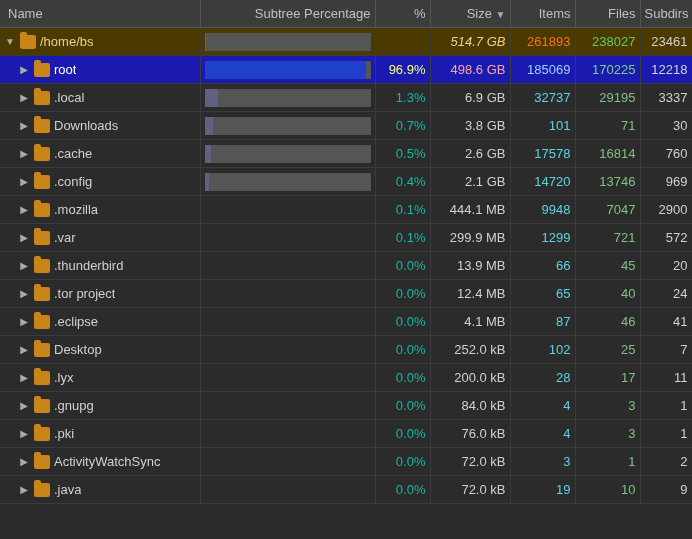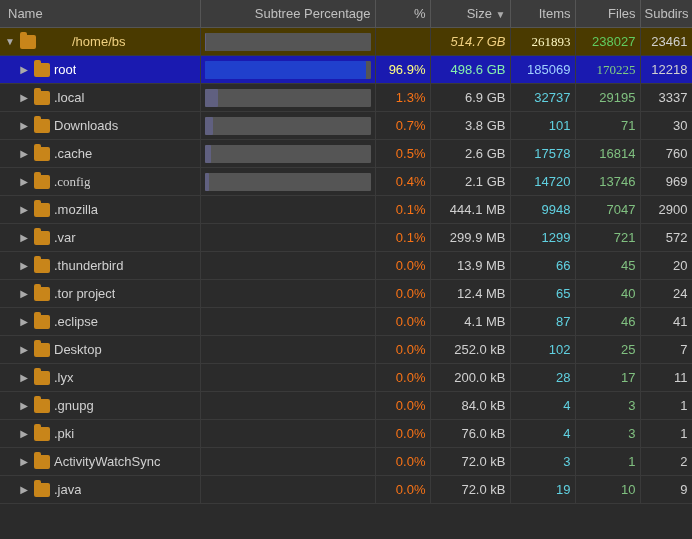--- a/index.html
+++ b/index.html
@@ -65,21 +65,21 @@
       text-overflow: ellipsis;
       border-right: 1px solid #3a3a3a;
       height: 28px;
       vertical-align: middle;
     }
     td.name-col {
       text-align: left;
       padding-left: 4px;
     }
     td.pct-col {
-      color: #f97316;
+      color: #14b8a6;
     }
     td.size-col {
       color: #d0d0d0;
     }
     td.items-col {
       color: #60d0e0;
     }
     td.files-col {
       color: #80c080;
       margin-top: 40px;
@@ -168,51 +168,51 @@
         <th>Files</th>
         <th>Subdirs</th>
       </tr>
     </thead>
     <tbody id="table-body">
     <tr style="background: rgb(74, 58, 0); color: rgb(240, 208, 128);">
           <td class="name-col">
             <div class="name-inner" style="padding-left: 0px;">
               <span class="expand-arrow">▼</span>
               <span class="folder-icon"></span>
-              <span style="overflow: hidden; text-overflow: ellipsis; white-space: nowrap; margin-left: 32px;">/home/bs</span>
+              <span style="overflow: hidden; text-overflow: ellipsis; white-space: nowrap;">/home/bs</span>
             </div>
           </td>
           <td style="padding: 4px;">
             <div class="bar-container">
               <div class="bar-fill" style="width: 1%; background: rgb(96, 96, 128);"></div>
             </div>
           </td>
           <td class="pct-col"></td>
           <td class="size-col" style="color: rgb(240, 208, 128); font-style: italic;">514.7 GB</td>
-          <td class="items-col" style="color: #fef9c3; font-family: Liberation Serif, serif;">261893</td>
+          <td class="items-col" style="color: #f97316;">261893</td>
           <td class="files-col" style="color: rgb(96, 204, 96);">238027</td>
           <td class="subdirs-col">23461</td>
         </tr>
         <tr style="background: rgb(26, 26, 176); color: rgb(255, 255, 255);">
           <td class="name-col">
             <div class="name-inner" style="padding-left: 14px;">
               <span class="expand-arrow">▶</span>
               <span class="folder-icon"></span>
               <span style="overflow: hidden; text-overflow: ellipsis; white-space: nowrap;">root</span>
             </div>
           </td>
           <td style="padding: 4px;">
             <div class="bar-container">
               <div class="bar-fill bar-fill-root" style="width: 97%;"></div>
             </div>
           </td>
           <td class="pct-col" style="color: rgb(255, 255, 128);">96.9%</td>
-          <td class="size-col" style="color: #86efac; margin-left: 28px;">498.6 GB</td>
+          <td class="size-col" style="color: #fca5a5; margin-left: 28px;">498.6 GB</td>
           <td class="items-col" style="color: rgb(160, 208, 255);">185069</td>
-          <td class="files-col" style="color: rgb(128, 204, 128); font-family: Liberation Serif, serif;">170225</td>
+          <td class="files-col" style="color: rgb(128, 204, 128);">170225</td>
           <td class="subdirs-col">12218</td>
         </tr>
         <tr>
           <td class="name-col">
             <div class="name-inner" style="padding-left: 14px;">
               <span class="expand-arrow">▶</span>
               <span class="folder-icon"></span>
               <span style="overflow: hidden; text-overflow: ellipsis; white-space: nowrap;">.local</span>
             </div>
           </td>
@@ -263,21 +263,21 @@
           <td class="size-col">2.6 GB</td>
           <td class="items-col">17578</td>
           <td class="files-col">16814</td>
           <td class="subdirs-col">760</td>
         </tr>
         <tr>
           <td class="name-col">
             <div class="name-inner" style="padding-left: 14px;">
               <span class="expand-arrow">▶</span>
               <span class="folder-icon"></span>
-              <span style="overflow: hidden; text-overflow: ellipsis; white-space: nowrap; font-family: Liberation Serif, serif;">.config</span>
+              <span style="overflow: hidden; text-overflow: ellipsis; white-space: nowrap;">.config</span>
             </div>
           </td>
           <td style="padding: 4px;">
             <div class="bar-container">
               <div class="bar-fill" style="width: 3%; background: rgb(96, 96, 128);"></div>
             </div>
           </td>
           <td class="pct-col">0.4%</td>
           <td class="size-col">2.1 GB</td>
           <td class="items-col">14720</td>

